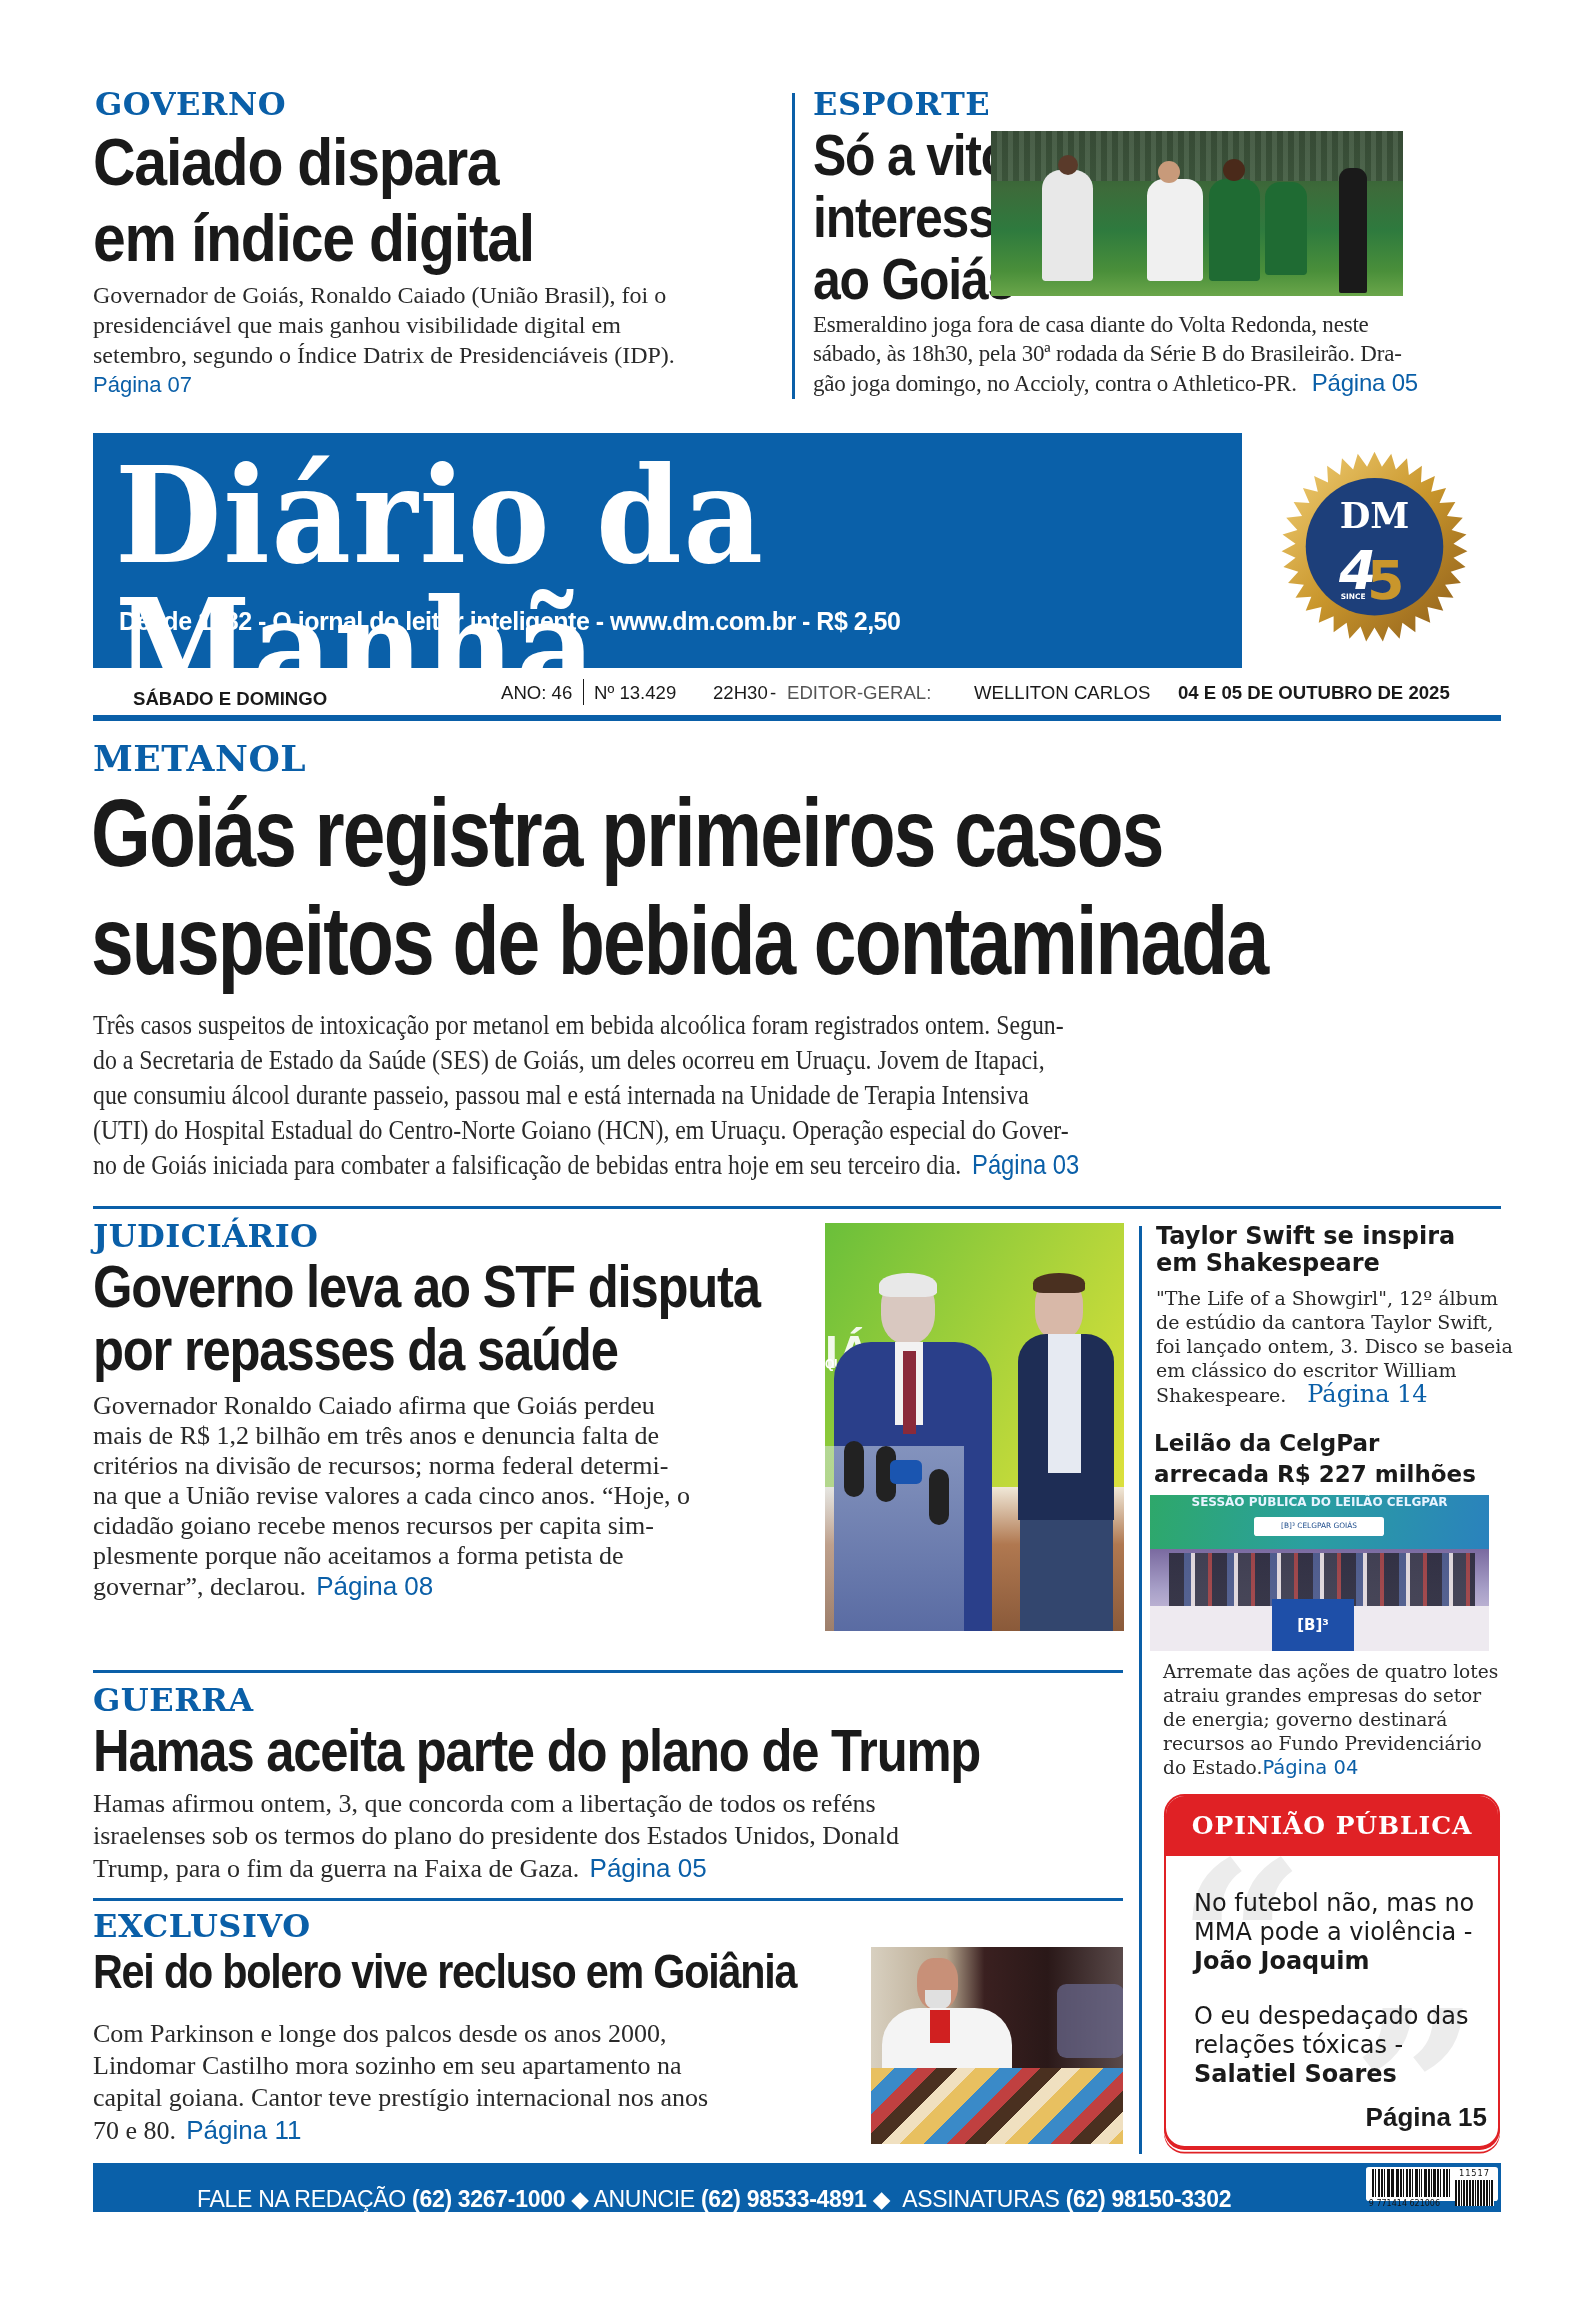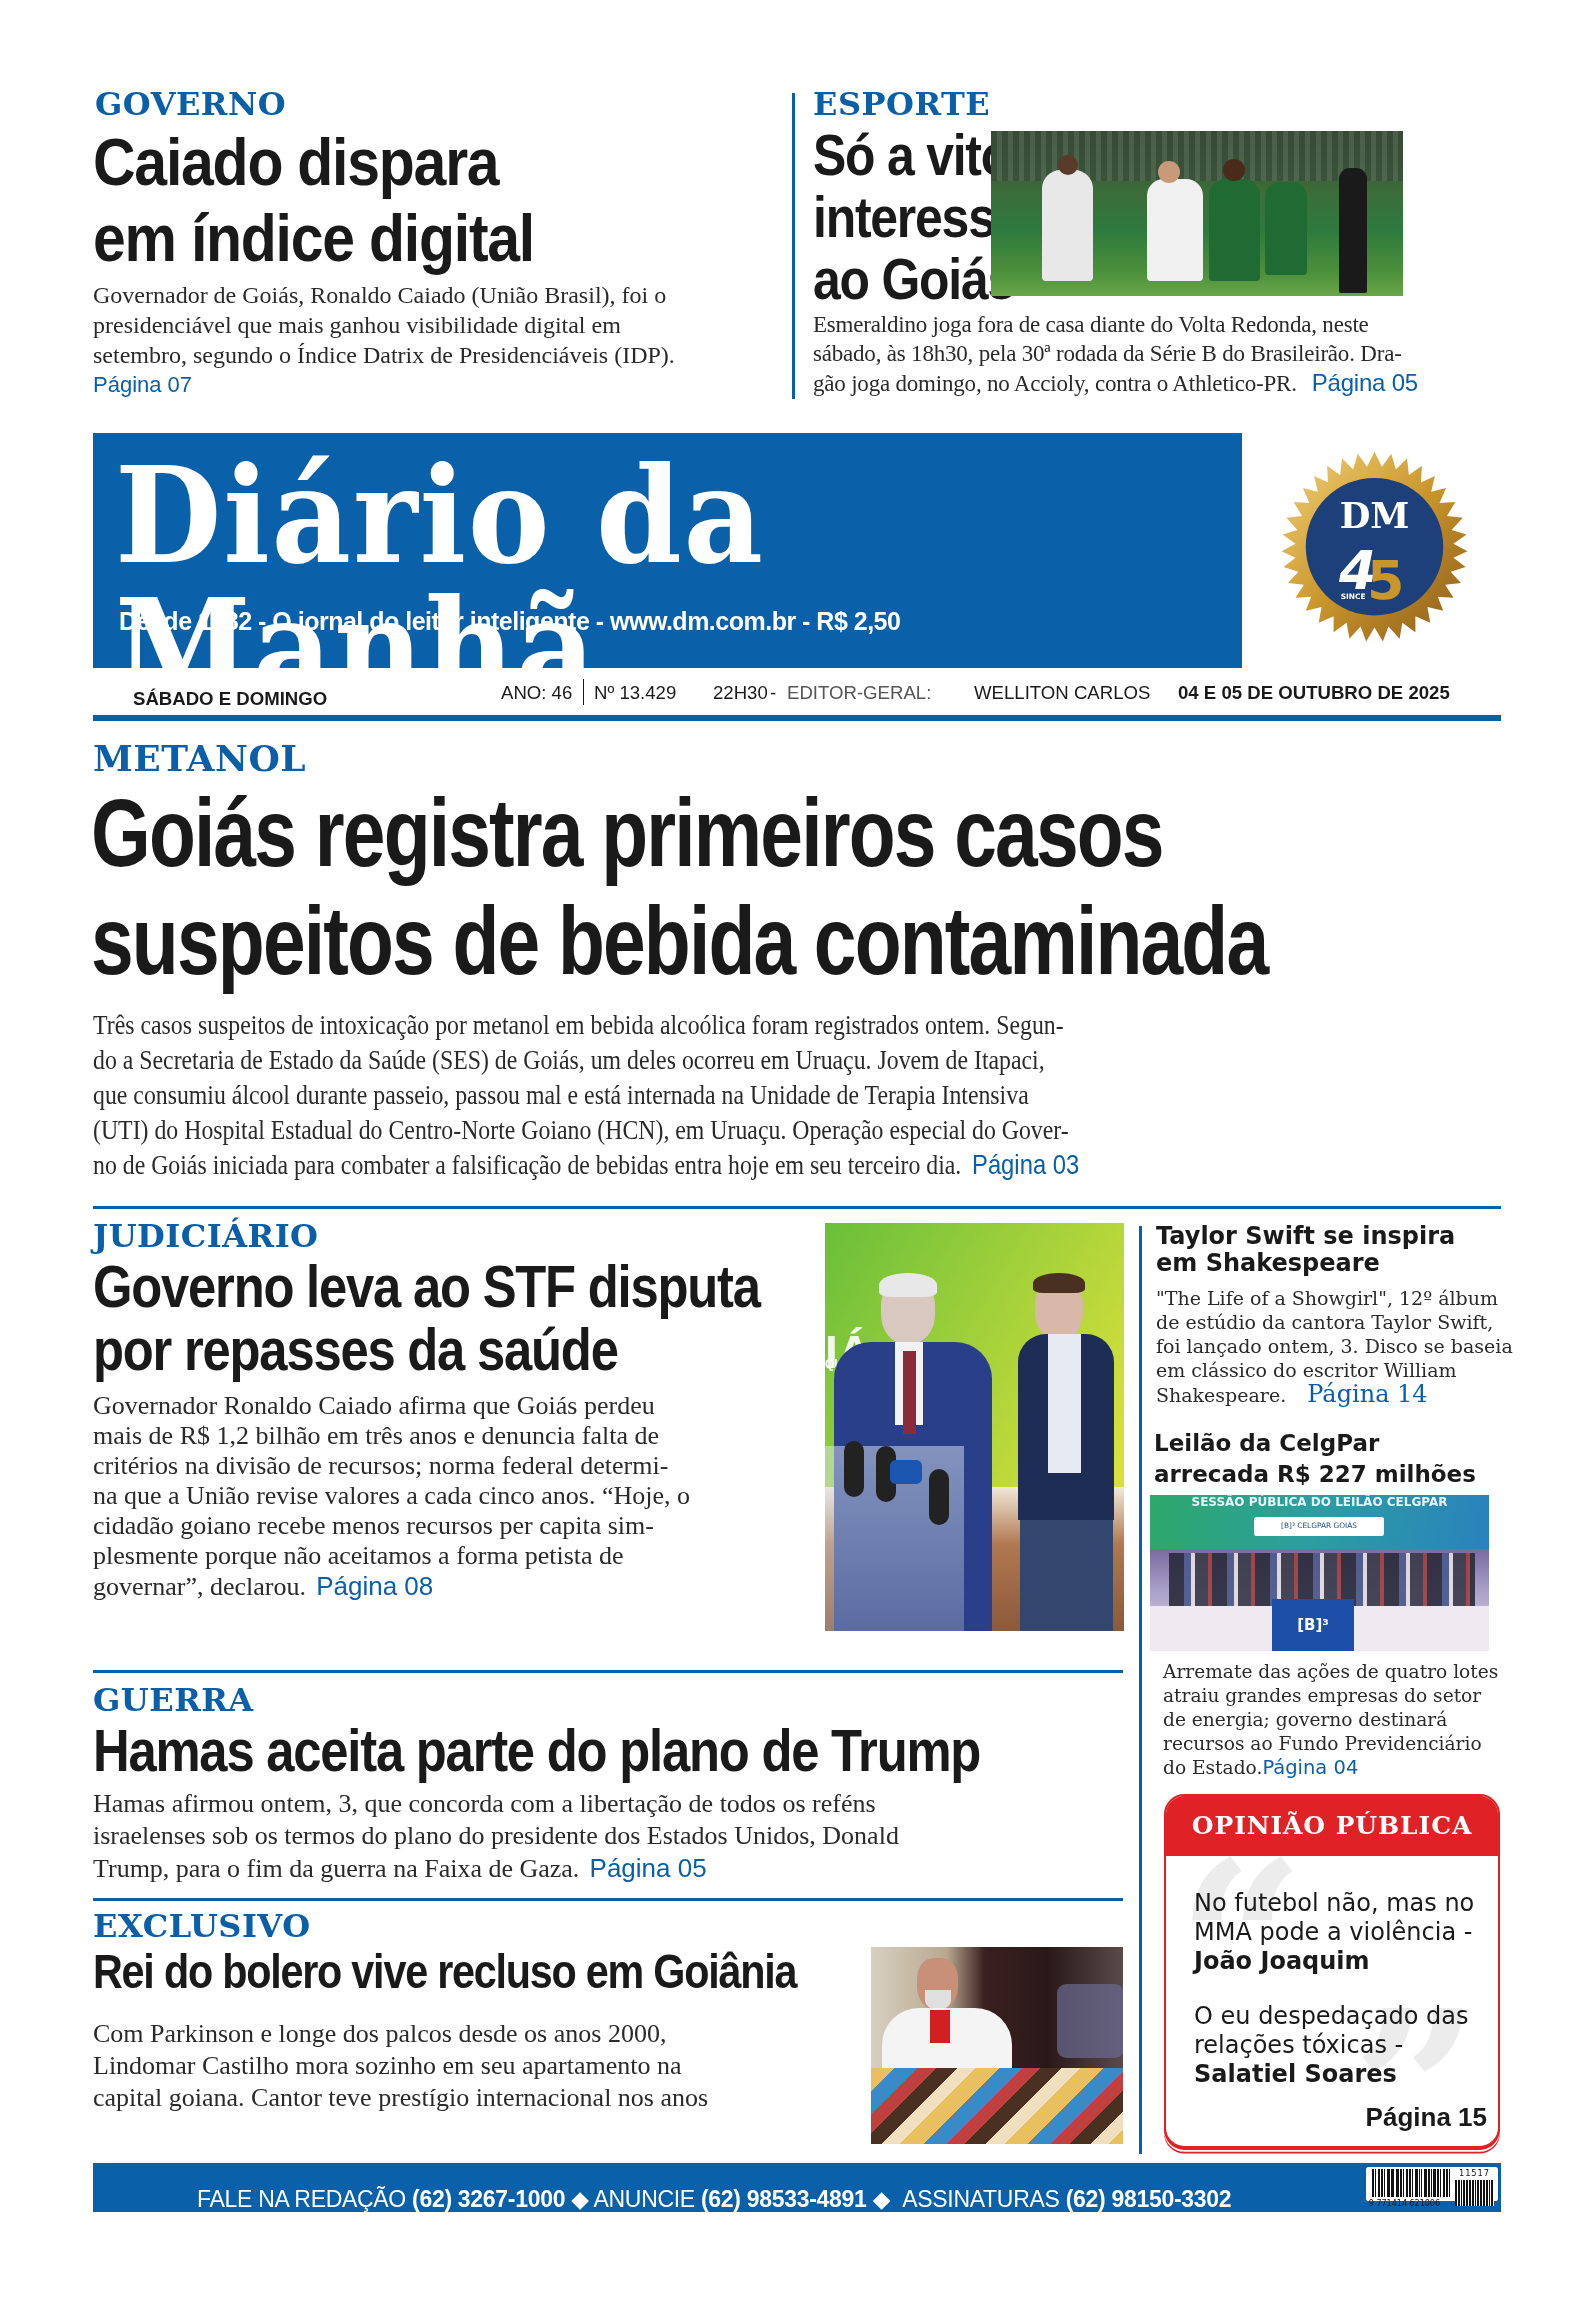--- a/index.html
+++ b/index.html
@@ -283,20 +283,22 @@
     <span class="page-ref" style="font-size:26px;margin-left:3.7px;">Página 05</span></div>
 </div>
 
 <div class="hrule" style="left:93px;top:1898px;width:1030px;height:2.8px;"></div>
 <div class="abs kicker" style="left:93px;top:1907px;font-size:32px;">EXCLUSIVO</div>
 <div class="abs headline" style="left:93px;top:1944px;font-size:48px;line-height:56px;transform:scaleX(0.86);white-space:nowrap;">Rei do bolero vive recluso em Goiânia</div>
 <div class="abs body-text" style="left:93px;top:2018px;font-size:26px;line-height:32px;white-space:nowrap;">
   <div>Com Parkinson e longe dos palcos desde os anos 2000,</div>
   <div>Lindomar Castilho mora sozinho em seu apartamento na</div>
   <div>capital goiana. Cantor teve prestígio internacional nos anos</div>
+  <div><span>70 e 80.</span>
+    <span class="page-ref" style="font-size:26px;margin-left:3.7px;">Página 11</span></div>
 </div>
 <div class="photo" style="left:871px;top:1947px;width:252px;height:197px;background:linear-gradient(90deg,#d8d0c0 0%,#b8a890 30%,#3a2020 45%,#2a1818 70%,#5a4a4a 100%);">
   <div style="position:absolute;left:46px;top:11px;width:41px;height:52px;background:#c89078;border-radius:40% 40% 45% 45%;"></div>
   <div style="position:absolute;left:54px;top:43px;width:26px;height:20.4px;background:#e0e0e0;border-radius:0 0 50% 50%;"></div>
   <div style="position:absolute;left:11px;top:61px;width:130px;height:93px;background:#f4f4f4;border-radius:37px 37px 9.3px 9.3px;"></div>
   <div style="position:absolute;left:59px;top:63px;width:20.4px;height:33px;background:#d02020;"></div>
   <div style="position:absolute;left:0;top:121px;width:252px;height:76px;background:repeating-linear-gradient(135deg,#e8c060 0 16.7px,#3a8ac8 16.7px 33px,#c04040 33px 46px,#4a3020 46px 61px,#f0e0c0 61px 74px);"></div>
   <div style="position:absolute;left:186px;top:37px;width:67px;height:74px;background:#6a6a90;opacity:0.7;border-radius:9.3px;"></div>
 </div>
 

